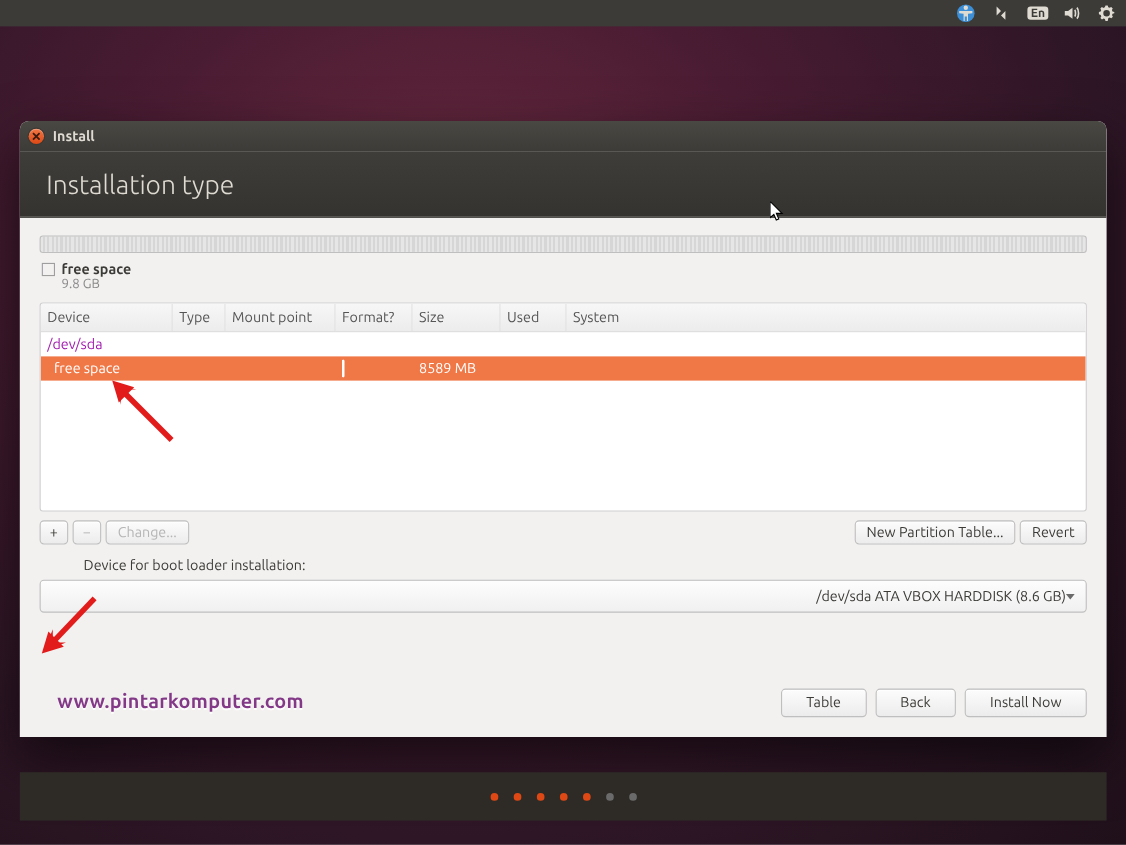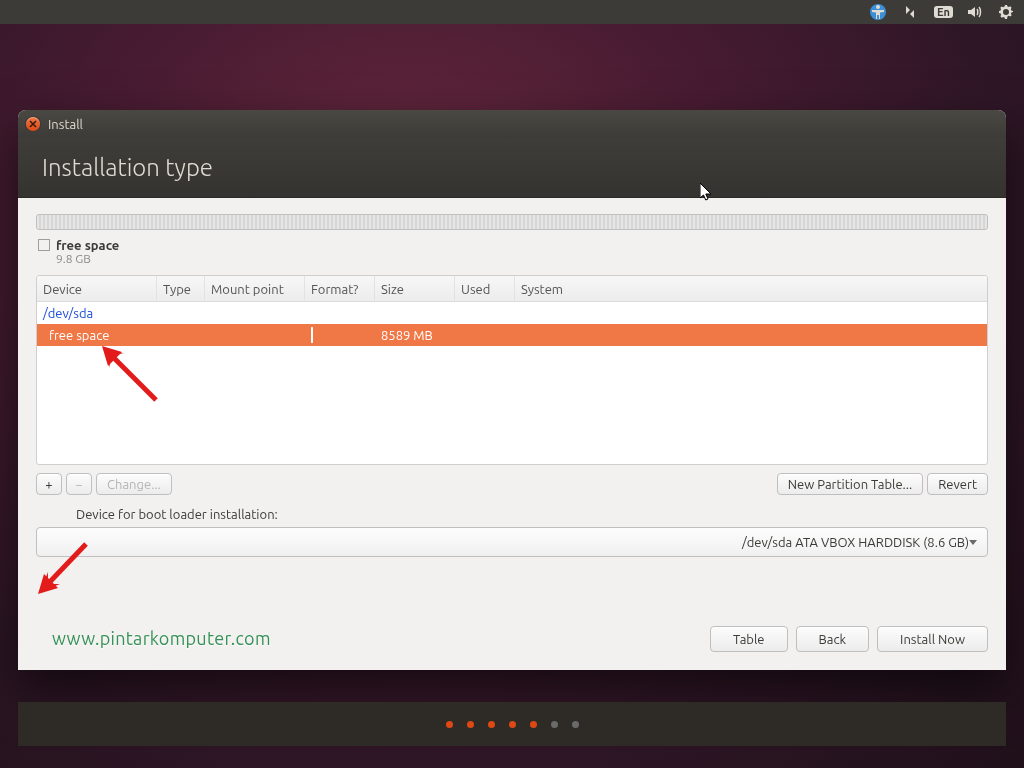--- a/index.html
+++ b/index.html
@@ -27,21 +27,21 @@
     left:18px; top:110px;
     width:988px; height:560px;
     border-radius:8px 8px 0 0;
     box-shadow:0 20px 50px rgba(0,0,0,0.6);
     background:#f2f1f0;
     overflow:hidden;
   }
   .titlebar {
     height:28px; background:linear-gradient(#4a4843,#3c3b37);
     display:flex; align-items:center; padding:0 8px; gap:8px;
-    color:#dfdbd2; font-size:13px; font-weight:normal;
+    color:#dfdbd2; font-size:13px; font-weight:bold;
   }
   .win-btn { width:14px; height:14px; border-radius:50%; display:flex; align-items:center; justify-content:center; }
   .win-close { background:linear-gradient(#f07746,#dd4814); box-shadow:inset 0 1px 0 rgba(255,255,255,.3), 0 0 0 1px #3a3935; }
   .win-close svg { width:8px; height:8px; fill:#3a1a0e; }
   .headerbar {
     height:60px; background:linear-gradient(#3e3d39,#34332f);
     color:#dfdbd2; font-size:24px; font-weight:300;
     display:flex; align-items:center; padding:0 24px;
     border-bottom:1px solid #2b2a27;
   }
@@ -55,37 +55,37 @@
   .legend-sub { color:#8a8a8a; font-size:12px; }
 
   
   .ptable { border:1px solid #cfcfcf; border-radius:3px; background:#fff; height:190px; overflow:hidden; }
   .ptable-header, .ptable-row { display:grid; grid-template-columns:120px 48px 100px 70px 80px 60px 1fr; align-items:center; font-size:13px; }
   .ptable-header { background:linear-gradient(#f7f7f7,#ececec); border-bottom:1px solid #dcdcdc; color:#555; height:26px; }
   .ptable-header > div { padding:0 6px; border-right:1px solid #e2e2e2; height:100%; display:flex; align-items:center; }
   .ptable-header > div:last-child { border-right:none; }
   .ptable-row { height:22px; }
   .ptable-row > div { padding:0 6px; }
-  .row-disk { color:#1d4ed8; }
+  .row-disk { color:#a21caf; }
   .row-selected { background:#f07746; color:#fff; }
   .row-selected .chk { background:#fff; border-color:#fff; }
   .chk { width:13px; height:13px; border:1px solid #bcbcbc; border-radius:2px; background:#fff; }
 
   
   .tbar { display:flex; align-items:center; justify-content:space-between; margin-top:8px; }
   .tbar-left, .tbar-right { display:flex; gap:4px; }
   .btn { background:linear-gradient(#fcfcfc,#ececec); border:1px solid #bfbfbf; border-radius:4px; padding:3px 10px; font-size:13px; color:#3c3b37; cursor:pointer; box-shadow:inset 0 1px 0 #fff; }
   .btn.small { padding:2px 7px; min-width:26px; text-align:center; }
   .btn.disabled { color:#b5b5b5; cursor:default; }
 
   .bootlabel { margin-top:12px; font-size:13px;margin-left:40px; }
   .combo { margin-top:6px; background:linear-gradient(#fdfdfd,#f0f0f0); border:1px solid #bfbfbf; border-radius:4px; height:30px; display:flex; align-items:center; justify-content:flex-end; padding:0 10px; font-size:13px; color:#3c3b37; }
   .combo .arrow { width:0; height:0; border-left:4px solid transparent; border-right:4px solid transparent; border-top:5px solid #6a6a6a; }
 
-  .watermark { position:absolute; left:34px; bottom:22px; color:#15803d; font-weight:normal; font-size:18px; letter-spacing:.3px; text-shadow:0 1px 0 #fff; opacity:.85; }
+  .watermark { position:absolute; left:34px; bottom:22px; color:#701a75; font-weight:bold; font-size:18px; letter-spacing:.3px; text-shadow:0 1px 0 #fff; opacity:.85; }
 
   .footer-btns { position:absolute; right:18px; bottom:18px; display:flex; gap:8px; }
   .footer-btns .btn { padding:5px 22px; }
 
   
   .dotsbar { position:absolute; left:18px; right:18px; bottom:22px; height:44px; background:#2e2b27; display:flex; align-items:center; justify-content:center; gap:14px; }
   .dot { width:7px; height:7px; border-radius:50%; background:#6a6a6a; }
   .dot.active { background:#dd4814; }
 
   

